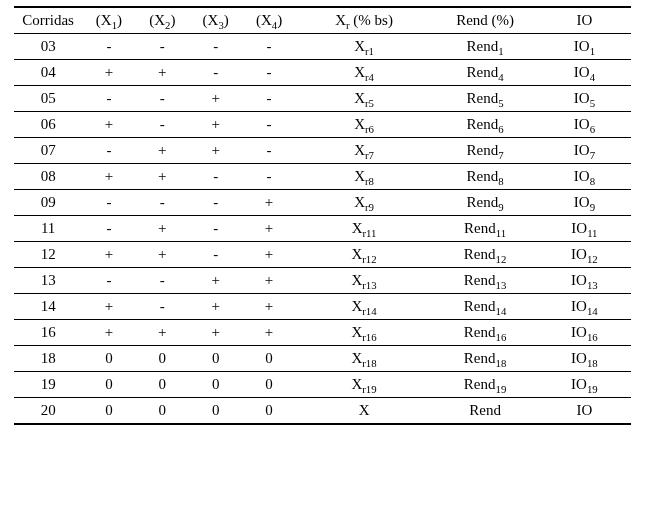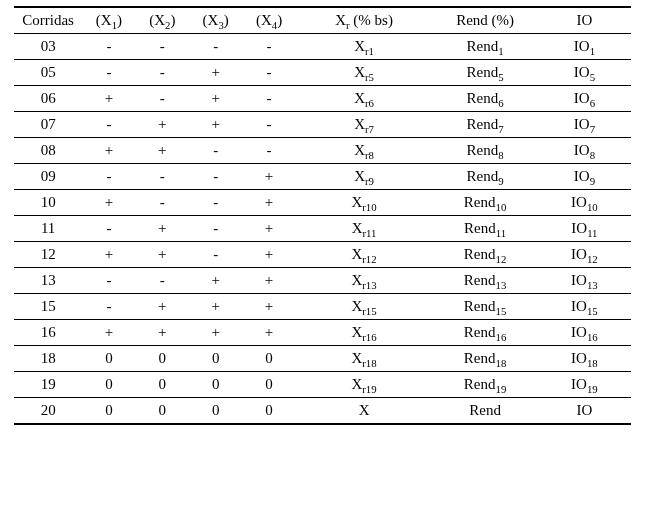--- a/index.html
+++ b/index.html
@@ -83,20 +83,30 @@
           <td>03</td>
           <td>-</td>
           <td>-</td>
           <td>-</td>
           <td>-</td>
           <td>X<sub>r1</sub></td>
           <td>Rend<sub>1</sub></td>
           <td>IO<sub>1</sub></td>
         </tr>
         <tr>
+          <td>04</td>
+          <td>+</td>
+          <td>+</td>
+          <td>-</td>
+          <td>-</td>
+          <td>X<sub>r4</sub></td>
+          <td>Rend<sub>4</sub></td>
+          <td>IO<sub>4</sub></td>
+        </tr>
+        <tr>
           <td>05</td>
           <td>-</td>
           <td>-</td>
           <td>+</td>
           <td>-</td>
           <td>X<sub>r5</sub></td>
           <td>Rend<sub>5</sub></td>
           <td>IO<sub>5</sub></td>
         </tr>
         <tr>
@@ -133,30 +143,20 @@
           <td>09</td>
           <td>-</td>
           <td>-</td>
           <td>-</td>
           <td>+</td>
           <td>X<sub>r9</sub></td>
           <td>Rend<sub>9</sub></td>
           <td>IO<sub>9</sub></td>
         </tr>
         <tr>
-          <td>10</td>
-          <td>+</td>
-          <td>-</td>
-          <td>-</td>
-          <td>+</td>
-          <td>X<sub>r10</sub></td>
-          <td>Rend<sub>10</sub></td>
-          <td>IO<sub>10</sub></td>
-        </tr>
-        <tr>
           <td>11</td>
           <td>-</td>
           <td>+</td>
           <td>-</td>
           <td>+</td>
           <td>X<sub>r11</sub></td>
           <td>Rend<sub>11</sub></td>
           <td>IO<sub>11</sub></td>
         </tr>
         <tr>
@@ -173,28 +173,28 @@
           <td>13</td>
           <td>-</td>
           <td>-</td>
           <td>+</td>
           <td>+</td>
           <td>X<sub>r13</sub></td>
           <td>Rend<sub>13</sub></td>
           <td>IO<sub>13</sub></td>
         </tr>
         <tr>
-          <td>15</td>
-          <td>-</td>
-          <td>+</td>
-          <td>+</td>
-          <td>+</td>
-          <td>X<sub>r15</sub></td>
-          <td>Rend<sub>15</sub></td>
-          <td>IO<sub>15</sub></td>
+          <td>14</td>
+          <td>+</td>
+          <td>-</td>
+          <td>+</td>
+          <td>+</td>
+          <td>X<sub>r14</sub></td>
+          <td>Rend<sub>14</sub></td>
+          <td>IO<sub>14</sub></td>
         </tr>
         <tr>
           <td>16</td>
           <td>+</td>
           <td>+</td>
           <td>+</td>
           <td>+</td>
           <td>X<sub>r16</sub></td>
           <td>Rend<sub>16</sub></td>
           <td>IO<sub>16</sub></td>

